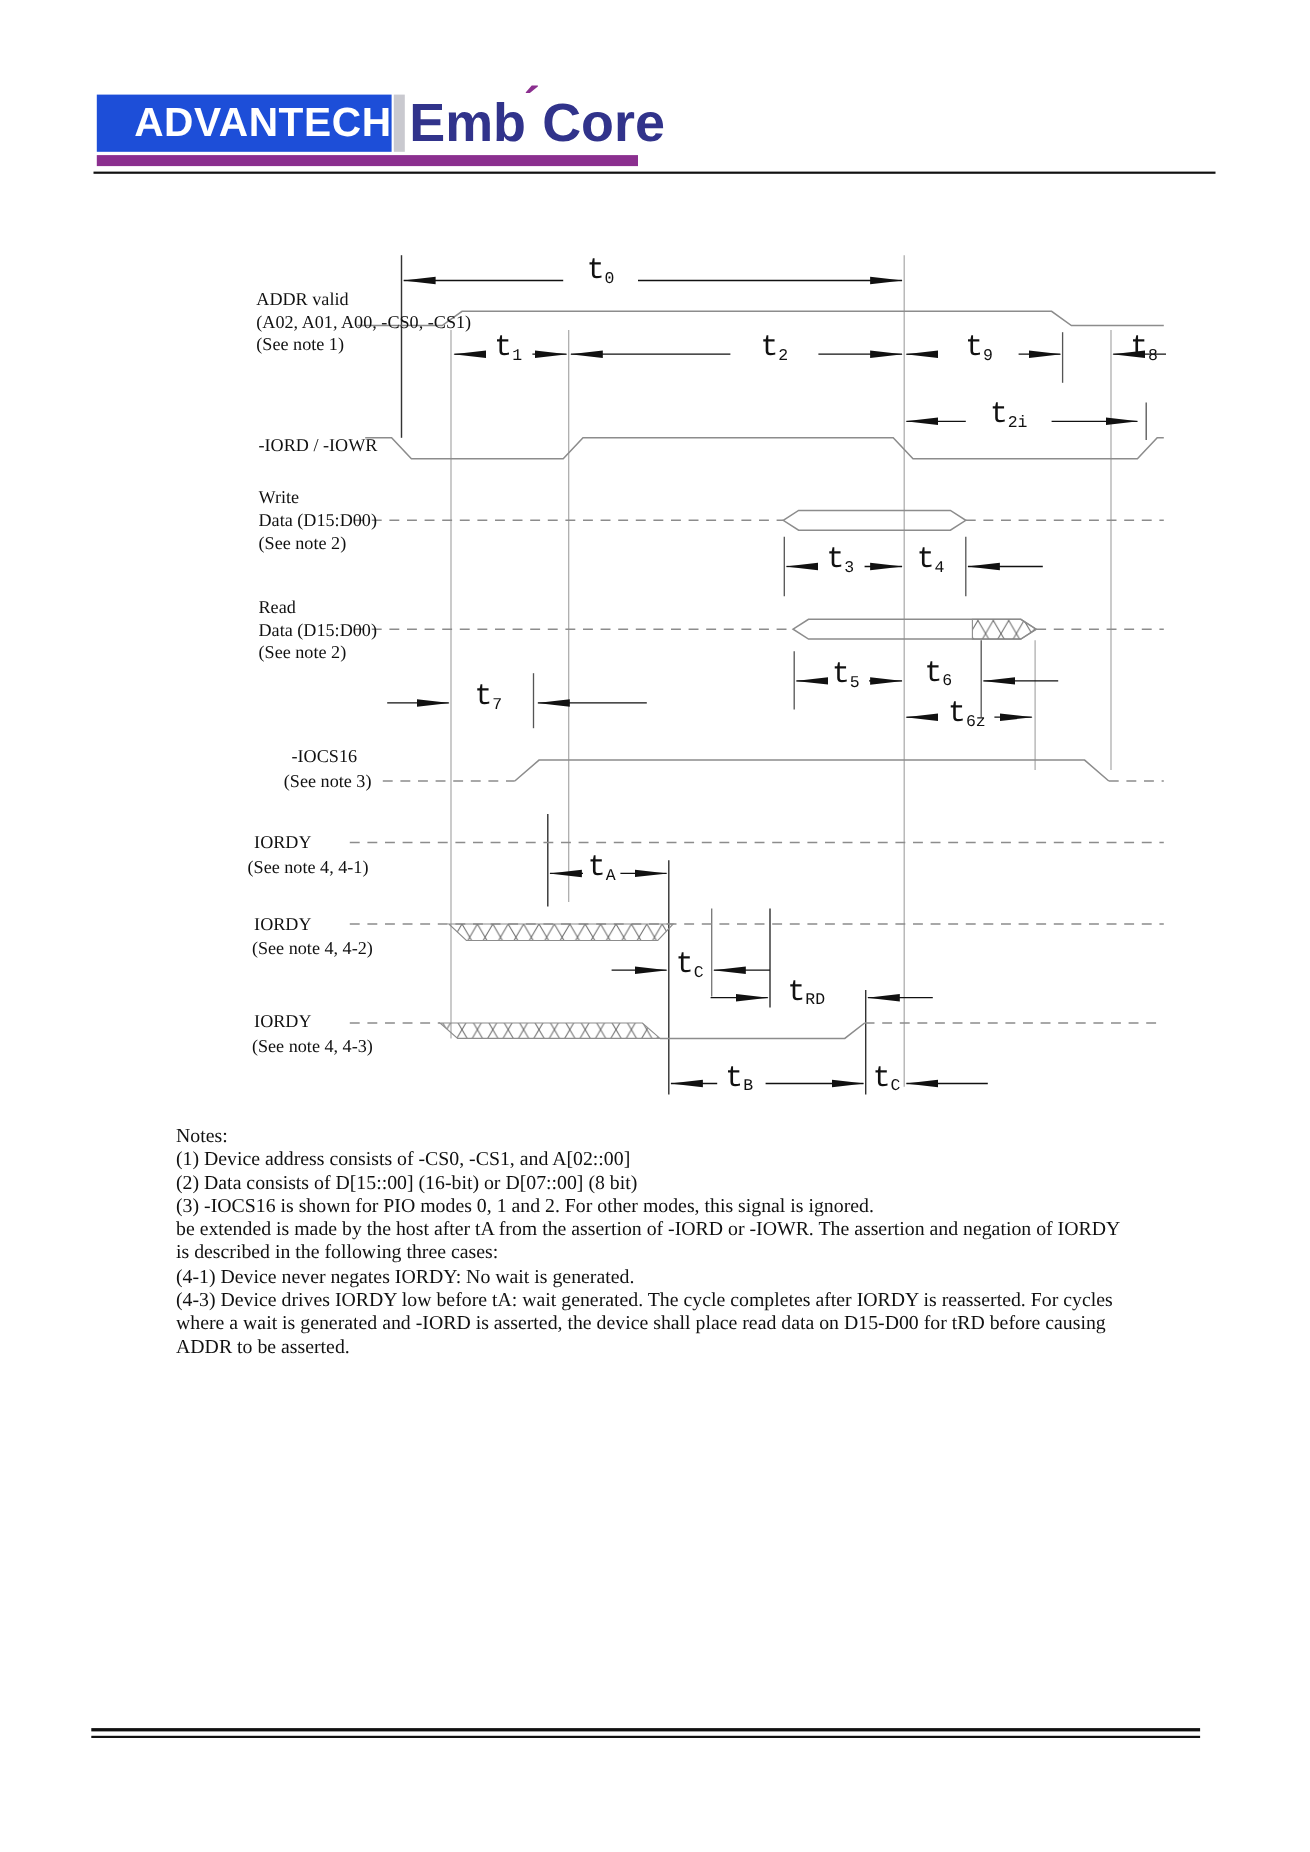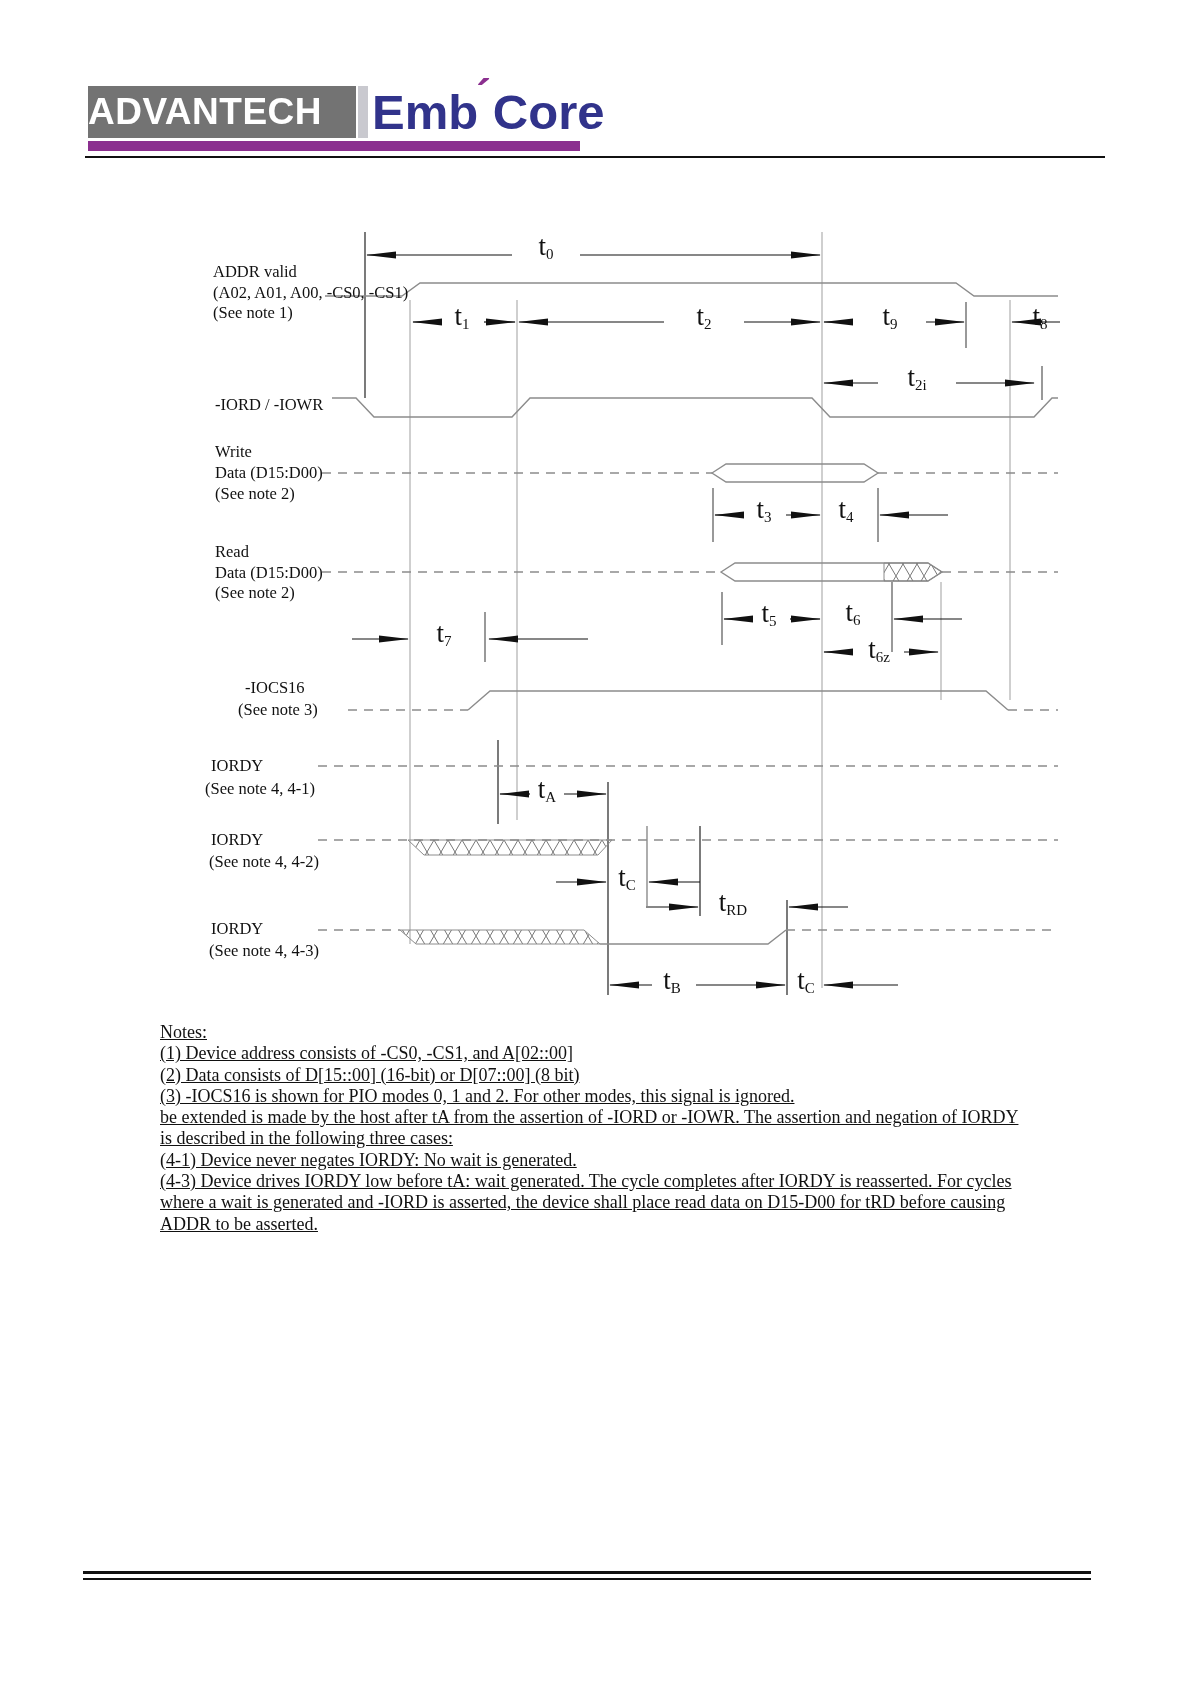--- a/index.html
+++ b/index.html
@@ -1,40 +1,40 @@
 <!DOCTYPE html>
 <html><head>
 <meta charset="utf-8">
 <style>
   html,body{margin:0;padding:0;background:#e8e8e8;}
   #page{position:relative;width:1191px;height:1684px;background:#ffffff;margin:0 auto;
         font-family:"Liberation Serif", serif;color:#111;overflow:hidden;}
   
-  #brandbox{position:absolute;left:88px;top:86px;width:268px;height:52px;background:#737373;
-            display:flex;align-items:center;justify-content:flex-start;}
+  #brandbox{position:absolute;left:88px;top:86px;width:268px;height:52px;background:#1d4ed8;
+            display:flex;align-items:center;justify-content:flex-end;}
   #brandbox .brand{color:#ffffff;font-family:"Liberation Sans",sans-serif;font-weight:bold;
             font-size:37px;letter-spacing:0.5px;}
   #product{position:absolute;left:372px;top:84px;height:56px;display:flex;align-items:center;
             font-family:"Liberation Sans",sans-serif;font-weight:bold;font-size:49px;color:#31338b;}
   #product .accent{color:#8b2f8f;font-size:44px;line-height:10px;position:relative;top:-16px;left:-2px;}
   #hdr-divider{position:absolute;left:358px;top:86px;width:10px;height:52px;background:#c9c9cf;}
   #purple-bar{position:absolute;left:88px;top:141px;width:492px;height:10px;background:#8b2f8f;}
   #top-rule{position:absolute;left:85px;top:156px;width:1020px;height:2px;background:#111;}
   
   #bottom-rule-1{position:absolute;left:83px;top:1571px;width:1008px;height:3px;background:#111;}
   #bottom-rule-2{position:absolute;left:83px;top:1578px;width:1008px;height:2px;background:#111;}
   
   #diagram-svg{position:absolute;left:0;top:0;}
-  .siglabel{position:absolute;font-size:16.5px;white-space:nowrap;transform:translateY(-50%);}
-  .tl{position:absolute;transform:translate(-50%,-50%);white-space:nowrap;background:transparent;}
+  .siglabel{position:absolute;font-size:16.5px;white-space:nowrap;transform:translateY(-50%);margin-left:20px;}
+  .tl{position:absolute;transform:translate(-50%,-50%);white-space:nowrap;background:transparent;font-family:Liberation Mono, monospace;}
   .tl .tb{font-size:27px;}
   .tl sub{font-size:15px;}
   
   #notes{position:absolute;left:160px;top:1022px;width:940px;font-size:18px;line-height:21.3px;}
-  .note-line{white-space:nowrap;text-decoration:underline;}
+  .note-line{white-space:nowrap;}
 </style>
 </head>
 <body>
 
 <div id="page">
 
   <div id="brandbox">
     <span class="brand">ADVANTECH</span>
   </div>
   <div id="hdr-divider"></div>

